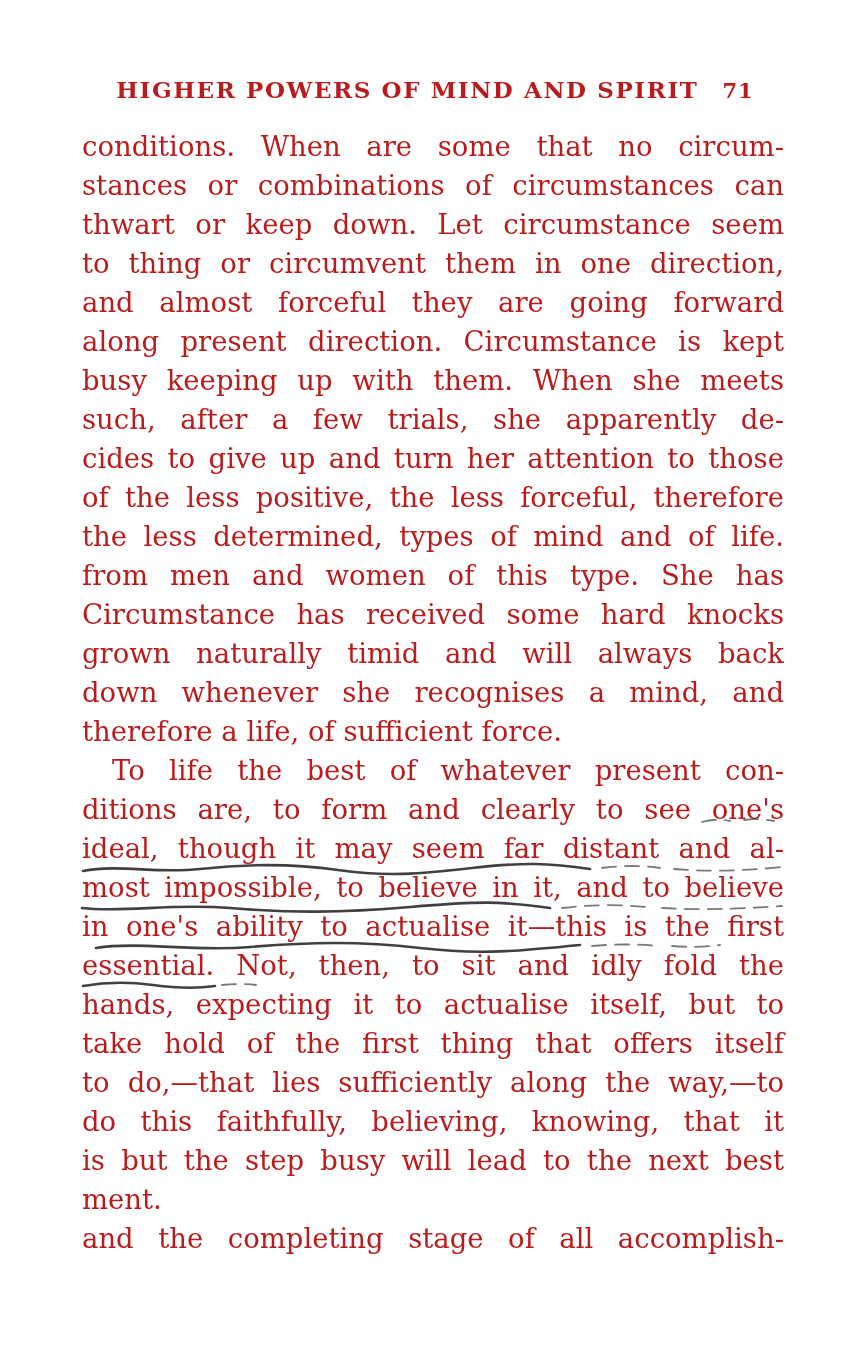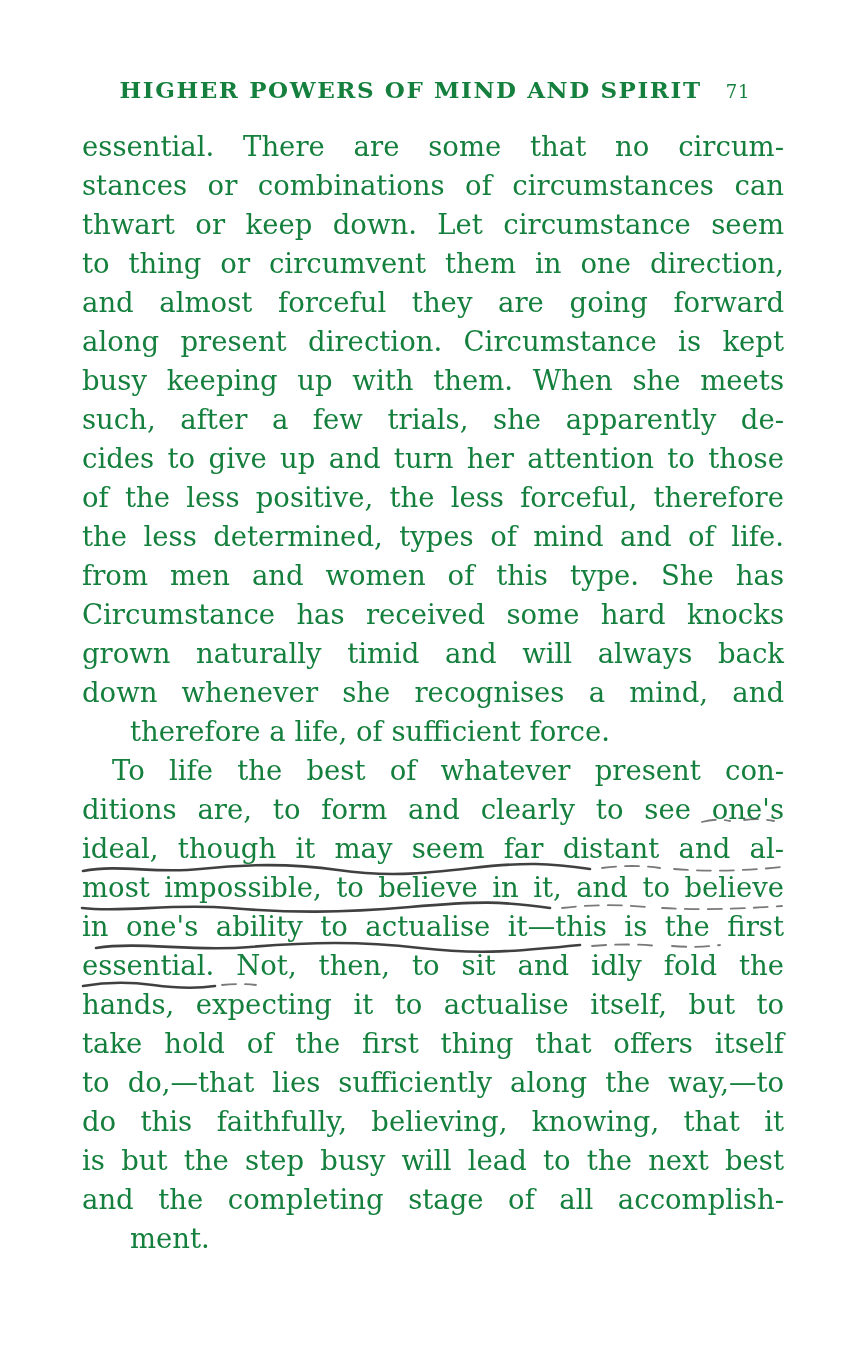--- a/index.html
+++ b/index.html
@@ -2,55 +2,54 @@
 <html><head>
 <meta charset="utf-8">
 <style>
   html,body{margin:0;padding:0;background:#e8e8e8;}
   .page{
     position:relative;
     width:860px;height:1368px;
     background:#ffffff;
     overflow:hidden;
     font-family:"DejaVu Serif", serif;
-    color:#15803d;
+    color:#b91c1c;
   }
   .header{
     position:absolute;
     left:82px;top:76px;width:706px;height:30px;
     display:flex;align-items:baseline;justify-content:center;gap:24px;
     white-space:nowrap;
   }
   .header .title{
     font-weight:bold;
     font-size:23px;
     letter-spacing:1.6px;
   }
   .header .pagenum{
-    font-weight:normal;
-    font-size:18px;
+    font-weight:bold;
+    font-size:21px;
     letter-spacing:1px;
   }
   .body{
     position:absolute;
     left:82px;top:127px;width:702px;
   }
   .line{
     font-size:27.5px;
     line-height:39px;
     height:39px;
     white-space:nowrap;
     text-align:justify;
     text-align-last:justify;
     text-justify:inter-word;
   }
   .line.end{
     text-align:left;
     text-align-last:left;
-    margin-left:48px;
   }
   .line.indent{
     padding-left:30px;
   }
   .scribble{
     position:absolute;
     pointer-events:none;
   }
   .scribble svg{display:block;}
   .scribble path{
@@ -70,21 +69,21 @@
 <body>
 
 <div class="page">
 
   <div class="header">
     <span class="title">HIGHER POWERS OF MIND AND SPIRIT</span>
     <span class="pagenum">71</span>
   </div>
 
   <div class="body">
-    <div class="line">essential. There are some that no circum-</div>
+    <div class="line">conditions. When are some that no circum-</div>
     <div class="line">stances or combinations of circumstances can</div>
     <div class="line">thwart or keep down. Let circumstance seem</div>
     <div class="line">to thing or circumvent them in one direction,</div>
     <div class="line">and almost forceful they are going forward</div>
     <div class="line">along present direction. Circumstance is kept</div>
     <div class="line">busy keeping up with them. When she meets</div>
     <div class="line">such, after a few trials, she apparently de-</div>
     <div class="line">cides to give up and turn her attention to those</div>
     <div class="line">of the less positive, the less forceful, therefore</div>
     <div class="line">the less determined, types of mind and of life.</div>
@@ -97,22 +96,22 @@
     <div class="line">ditions are, to form and clearly to see one's</div>
     <div class="line">ideal, though it may seem far distant and al-</div>
     <div class="line">most impossible, to believe in it, and to believe</div>
     <div class="line">in one's ability to actualise it—this is the first</div>
     <div class="line">essential. Not, then, to sit and idly fold the</div>
     <div class="line">hands, expecting it to actualise itself, but to</div>
     <div class="line">take hold of the first thing that offers itself</div>
     <div class="line">to do,—that lies sufficiently along the way,—to</div>
     <div class="line">do this faithfully, believing, knowing, that it</div>
     <div class="line">is but the step busy will lead to the next best</div>
+    <div class="line end">ment.</div>
     <div class="line">and the completing stage of all accomplish-</div>
-    <div class="line end">ment.</div>
   </div>
 
   <div class="scribble" style="left:700px;top:816px;width:90px;height:10px;">
     <svg width="90" height="10" viewBox="0 0 90 10">
         <path class="faint" d="M2,6 q14,-4 28,-1 m14,-1 q16,-2 30,1"></path>
       </svg>
   </div>
 
   <div class="scribble" style="left:80px;top:860px;width:706px;height:18px;">
     <svg width="706" height="18" viewBox="0 0 706 18">

